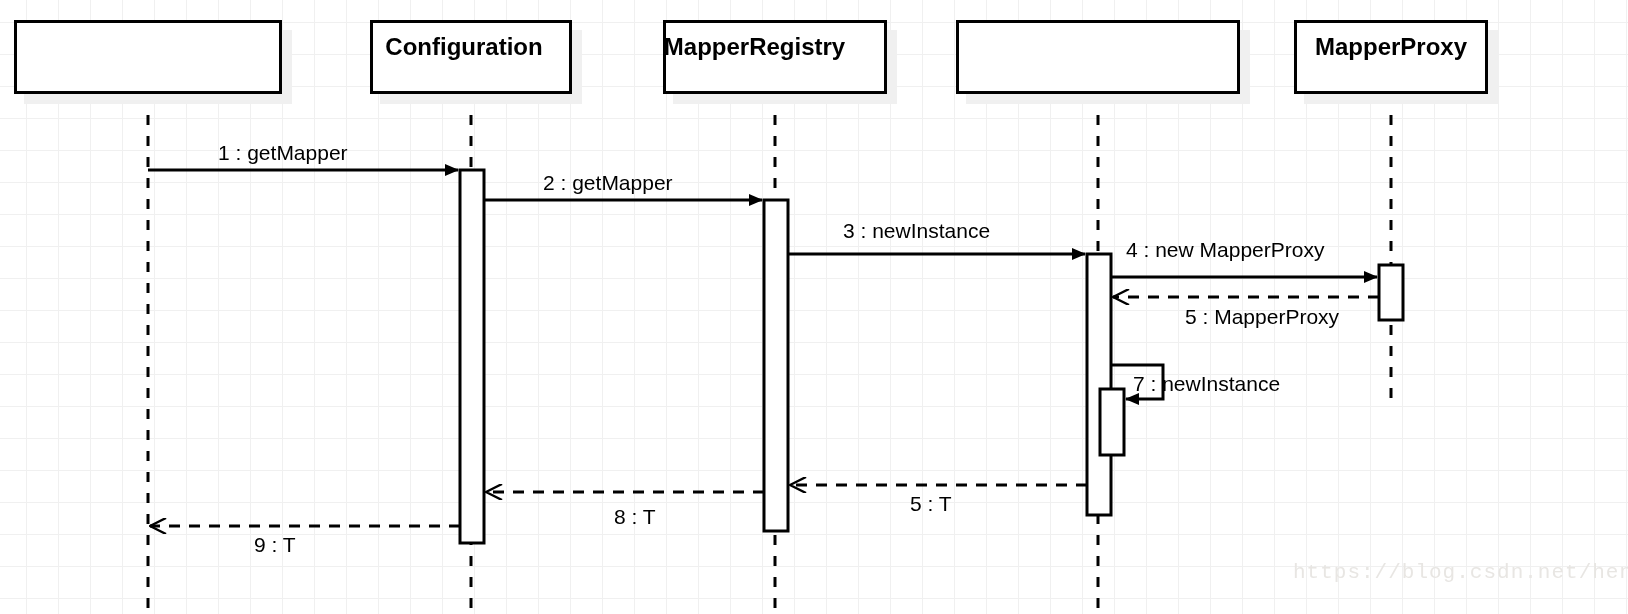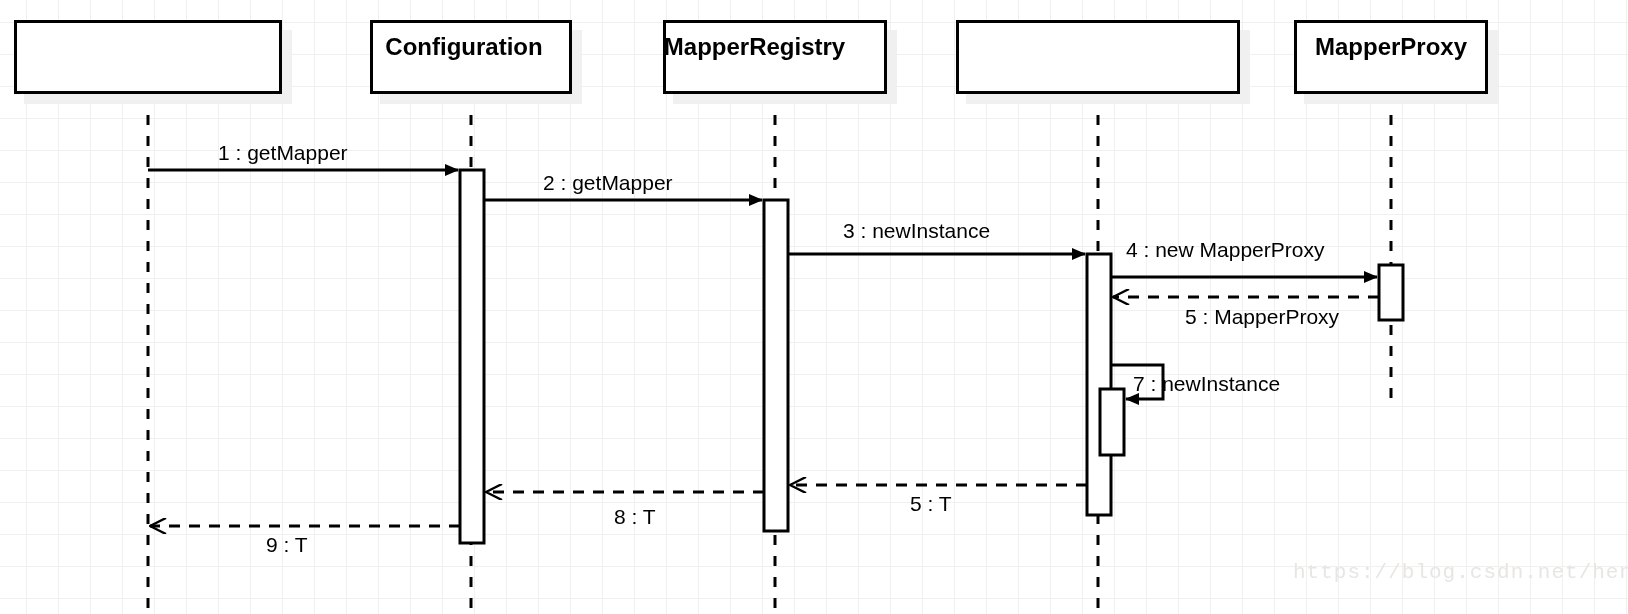--- a/index.html
+++ b/index.html
@@ -141,17 +141,17 @@
   <div class="participant-label" style="left:1294px; width:194px; top:33px;">MapperProxy</div>
 
   <div class="msg-label" style="left:218px; top:141px;">1 : getMapper</div>
   <div class="msg-label" style="left:543px; top:171px;">2 : getMapper</div>
   <div class="msg-label" style="left:843px; top:219px;">3 : newInstance</div>
   <div class="msg-label" style="left:1126px; top:238px;">4 : new MapperProxy</div>
   <div class="msg-label" style="left:1185px; top:305px;">5 : MapperProxy</div>
   <div class="msg-label" style="left:1133px; top:372px;">7 : newInstance</div>
   <div class="msg-label" style="left:910px; top:492px;">5 : T</div>
   <div class="msg-label" style="left:590px; top:505px;margin-left:24px;">8 : T</div>
-  <div class="msg-label" style="left:266px; top:533px;">9 : T</div>
+  <div class="msg-label" style="left:254px; top:533px;">9 : T</div>
 
   <div class="watermark" style="left:1293px; top:561px;">https://blog.csdn.net/hen1f</div>
 
 </div>
 
 </body></html>

